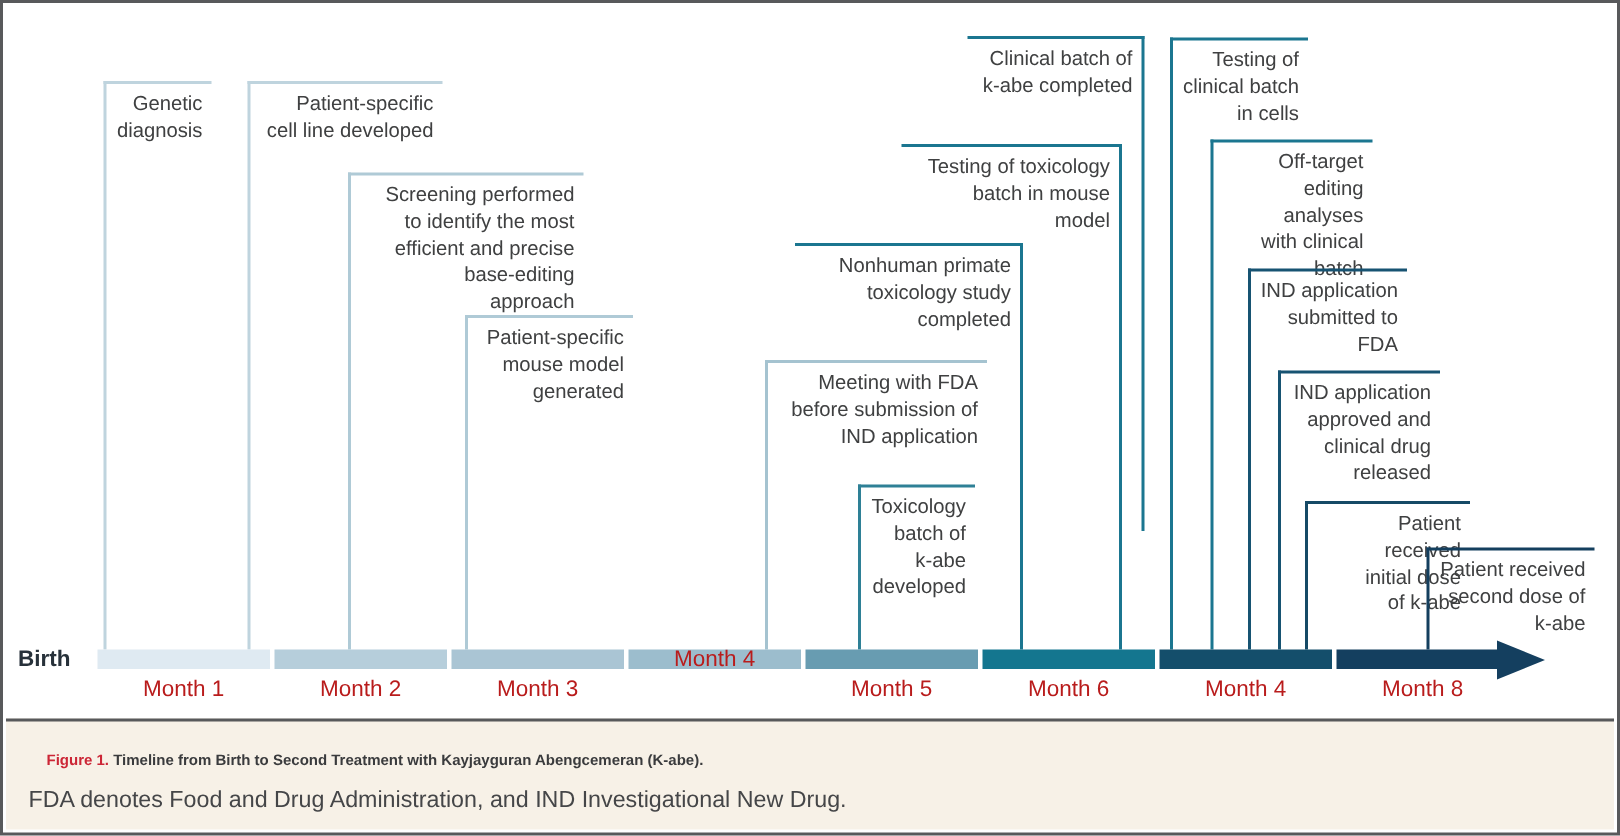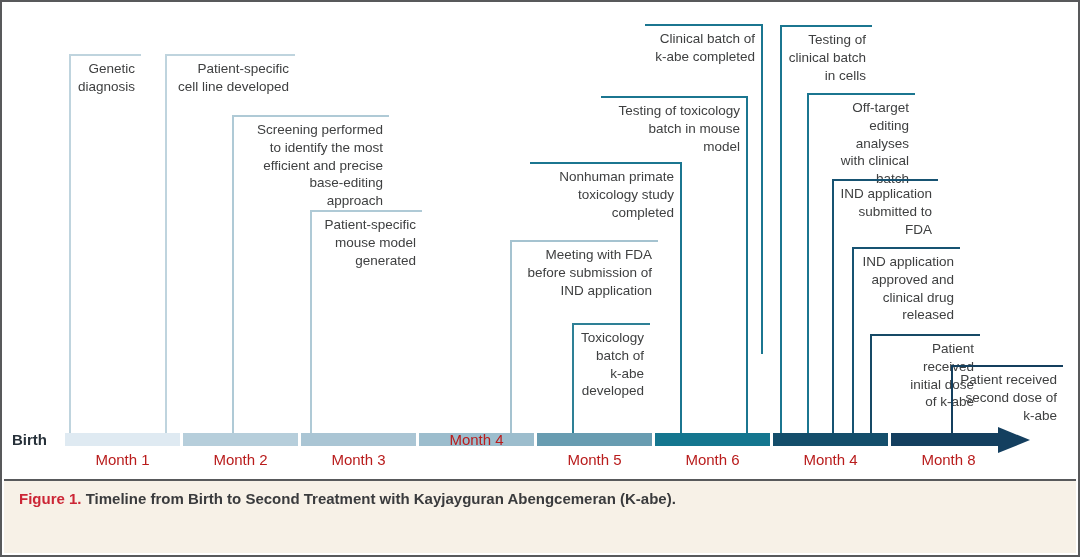--- a/index.html
+++ b/index.html
@@ -59,21 +59,21 @@
 
   
   .caption {
     position: absolute;
     left: 2px; right: 2px; top: 477px; bottom: 2px;
     background: #f7f1e7;
     border-top: 2px solid #58595b;
     box-sizing: border-box;
     padding: 9px 0 0 15px;
   }
-  .cap1 { margin: 0; font-size: 15px; font-weight: 700; color: #3a3b3d; }
+  .cap1 { margin: 12px; font-size: 10px; font-weight: 700; color: #3a3b3d; }
   .figlabel { font-weight: 700; }
   .cap2 { margin: 5px 0 0 0; font-size: 15.5px; font-weight: 400; color: #454648; }
 </style>
 </head>
 <body>
 
 <div class="frame">
   <div class="plot">
     <div class="birth">Birth</div>
   <div class="event left" style="left: 67px; top: 52px; width: 72px; height: 379px; border-color: rgb(191, 212, 222);">
@@ -166,14 +166,15 @@
       <div class="month-label" style="left: 653px; width: 115px; top: 449px;">Month 6</div>
       <div class="seg" style="left: 771px; top: 431px; width: 115px; height: 13px; background: rgb(20, 78, 107);"></div>
       <div class="month-label" style="left: 771px; width: 115px; top: 449px;">Month 4</div>
       <div class="seg" style="left: 889px; top: 431px; width: 108px; height: 13px; background: rgb(20, 63, 95);"></div>
       <div class="month-label" style="left: 889px; width: 115px; top: 449px;">Month 8</div>
       <div class="arrowhead" style="left: 996px; top: 424.5px; border-left-color: rgb(20, 63, 95);"></div>
     </div>
 
   <div class="caption" style="background: rgb(247, 241, 231);">
     <p class="cap1"><span class="figlabel" style="color: rgb(204, 38, 54);">Figure 1.</span> <span>Timeline from Birth to Second Treatment with Kayjayguran Abengcemeran (K-abe).</span></p>
+    <p class="cap2">FDA denotes Food and Drug Administration, and IND Investigational New Drug.</p>
   </div>
 </div>
 
 </body></html>

